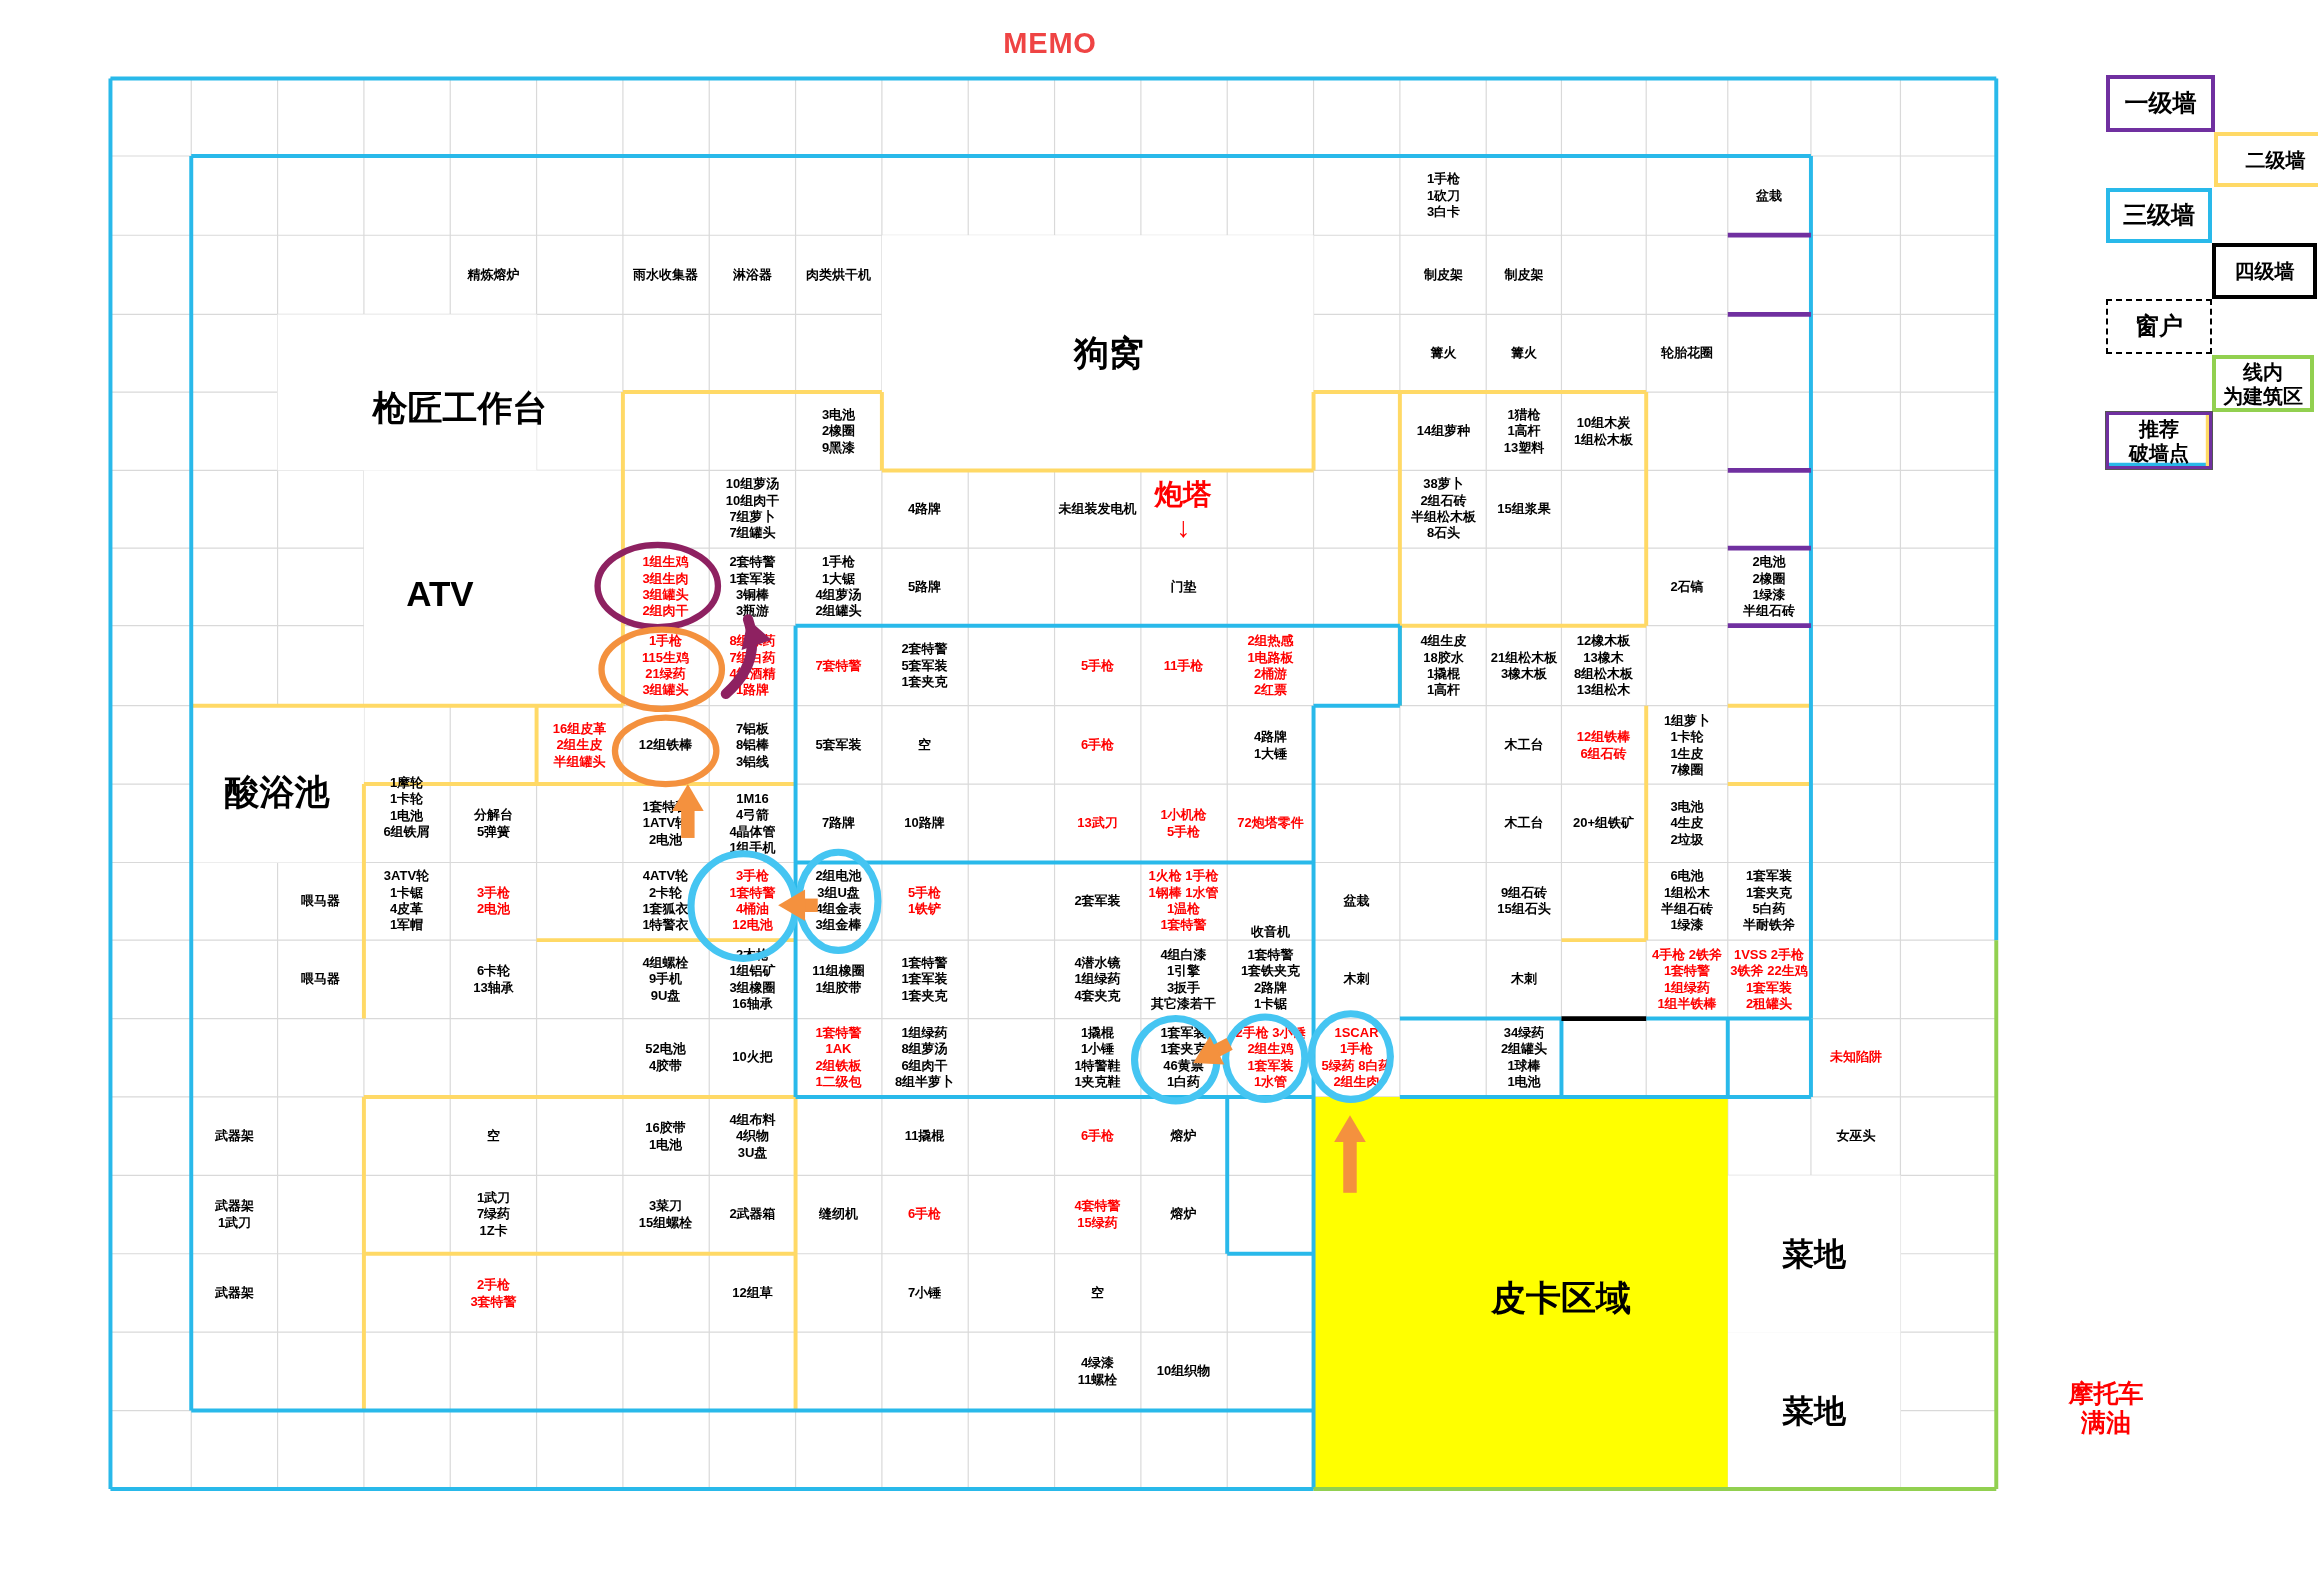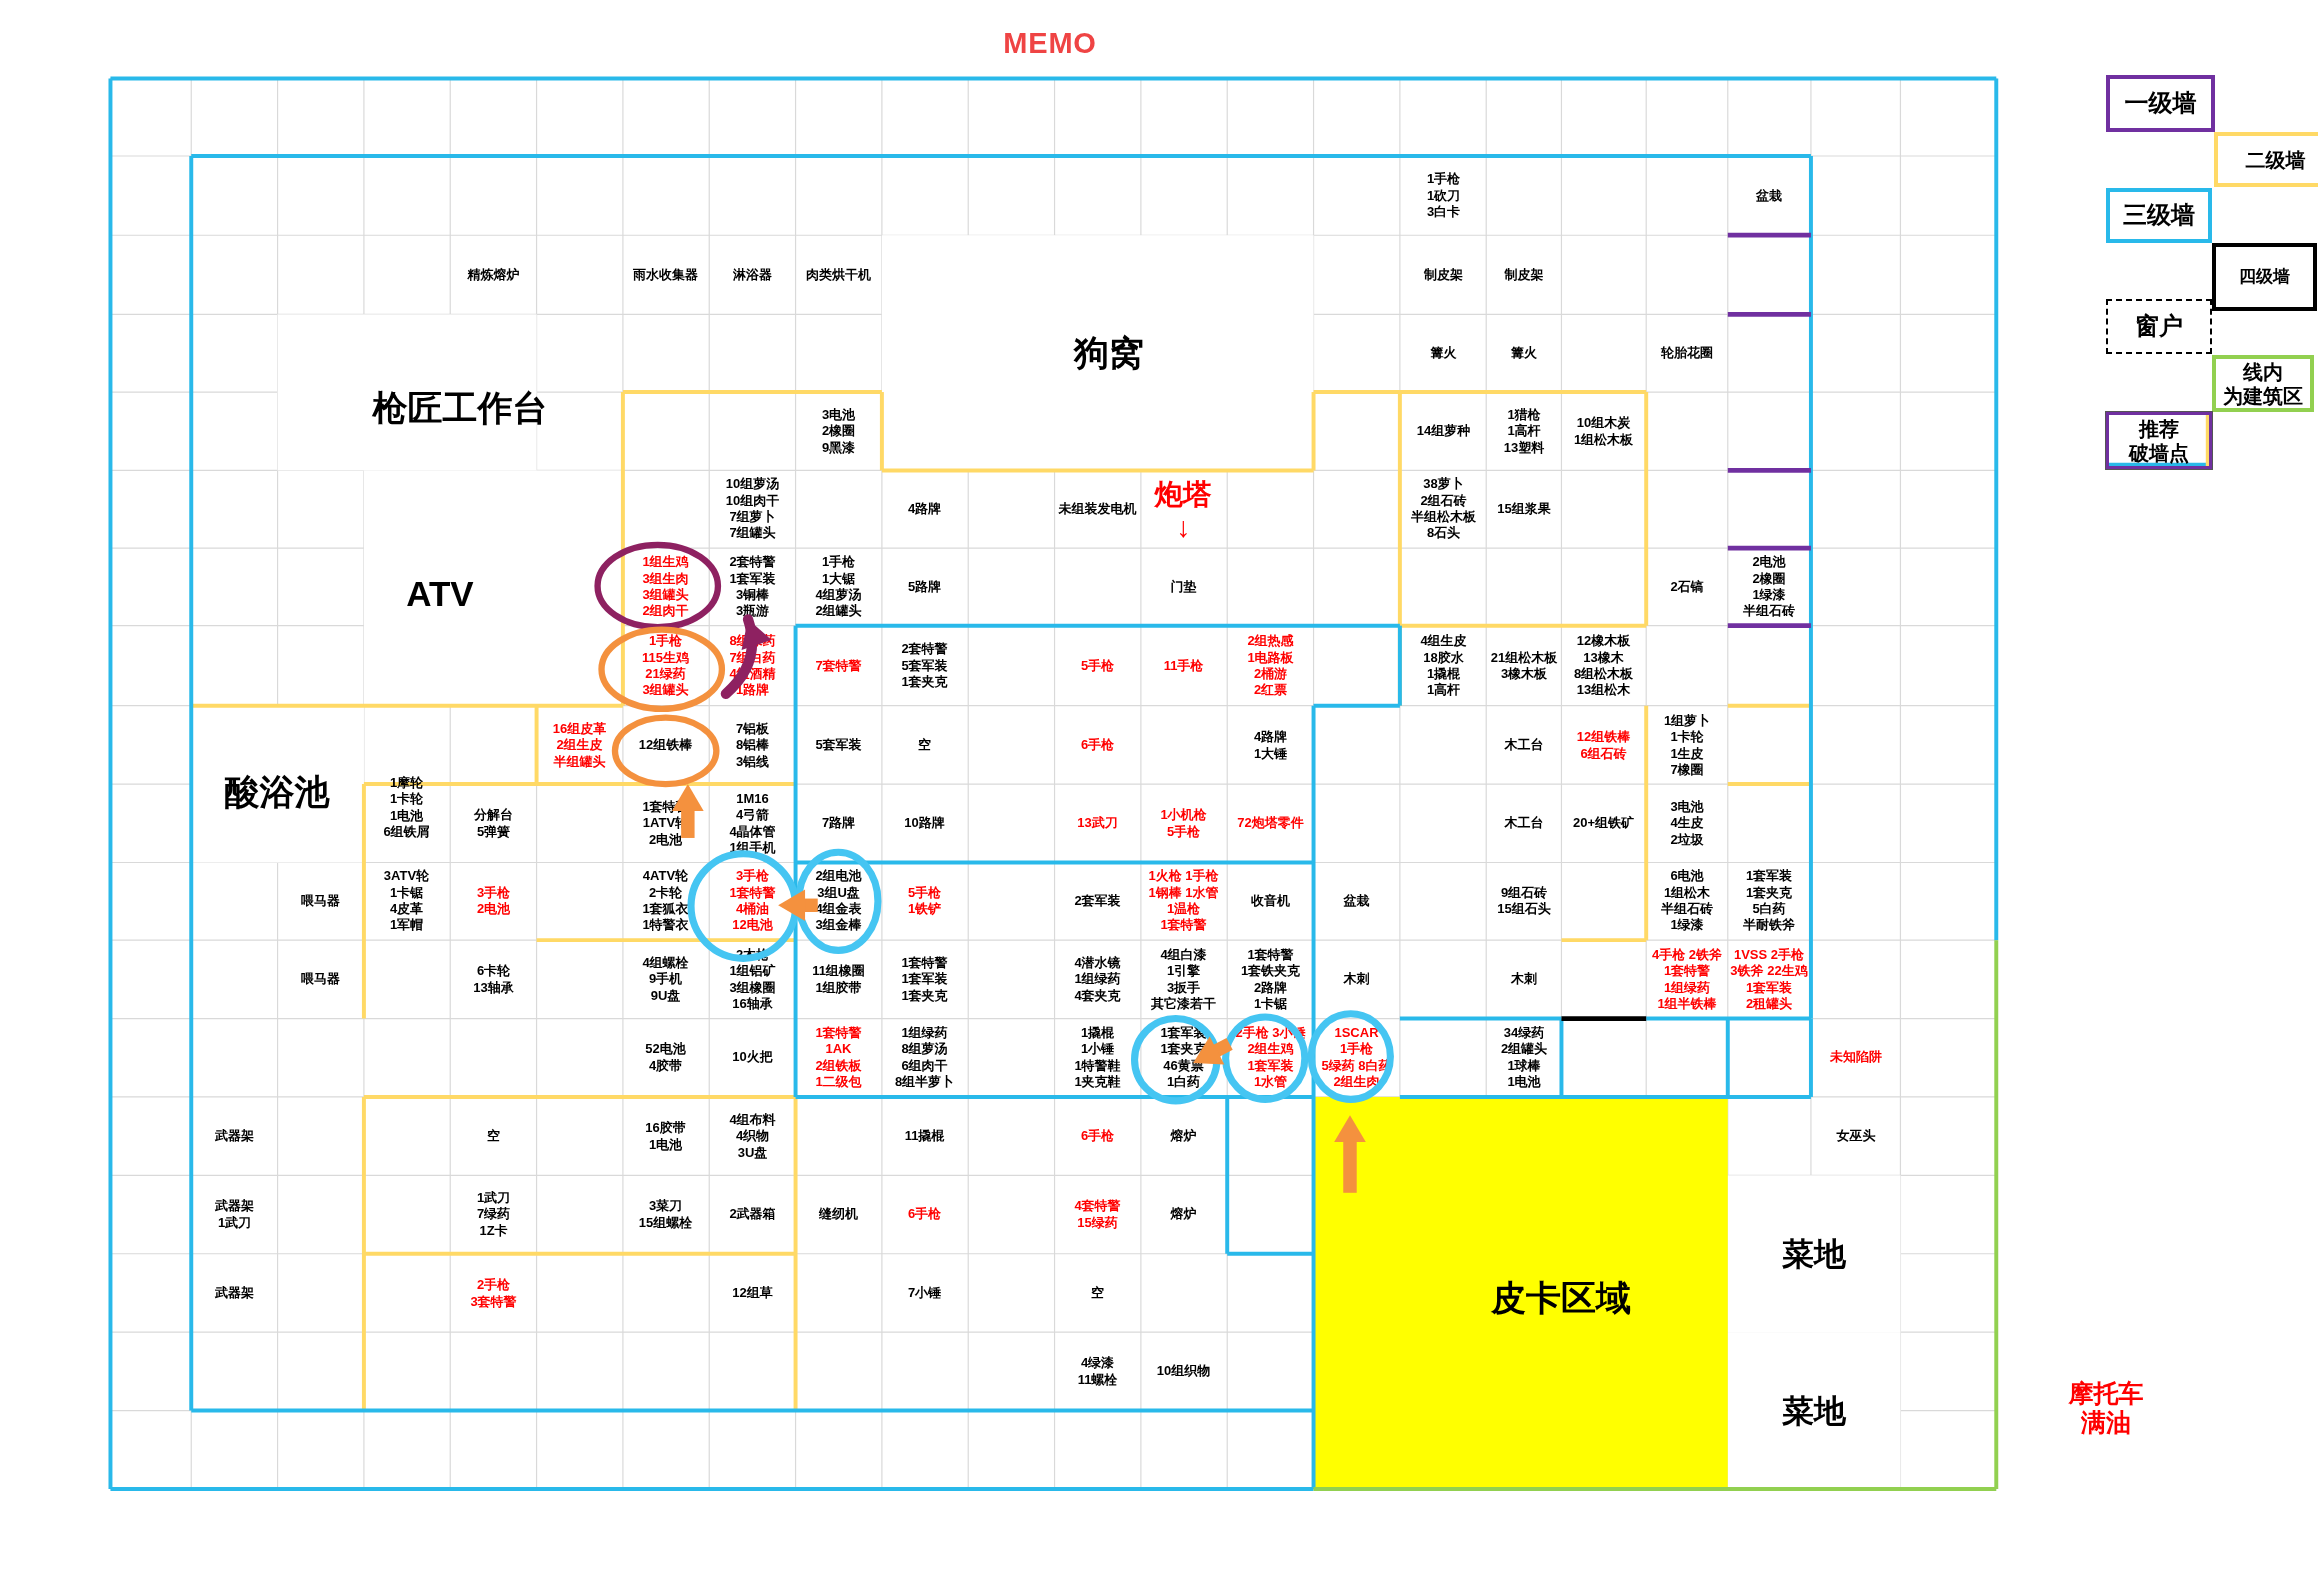--- a/index.html
+++ b/index.html
@@ -277,21 +277,21 @@
 3组U盘
 4组金表
 3组金棒</div>
       <div class="cell red" style="left: 882px; top: 863px; width: 85px; height: 76px;">5手枪
 1铁铲</div>
       <div class="cell" style="left: 1055px; top: 863px; width: 85px; height: 76px;">2套军装</div>
       <div class="cell red" style="left: 1141px; top: 863px; width: 85px; height: 76px;">1火枪 1手枪
 1钢棒 1水管
 1温枪
 1套特警</div>
-      <div class="cell" style="left: 1228px; top: 863px; width: 85px; height: 76px;">收音机</div>
+      <div class="cell" style="left: 1228px; top: 894px; width: 85px; height: 76px;">收音机</div>
       <div class="cell" style="left: 1314px; top: 863px; width: 85px; height: 76px;">盆栽</div>
       <div class="cell" style="left: 1487px; top: 863px; width: 74px; height: 76px;">9组石砖
 15组石头</div>
       <div class="cell" style="left: 1647px; top: 863px; width: 80px; height: 76px;">6电池
 1组松木
 半组石砖
 1绿漆</div>
       <div class="cell" style="left: 1728px; top: 863px; width: 82px; height: 76px;">1套军装
 1套夹克
 5白药
@@ -408,21 +408,21 @@
       <div class="biglabel" style="left: 1561px; top: 1298px; font-size: 35px;">皮卡区域</div>
       <div class="biglabel" style="left: 1814px; top: 1254px; font-size: 32px;">菜地</div>
       <div class="biglabel" style="left: 1814px; top: 1411px; font-size: 32px;">菜地</div>
       <div class="biglabel red" style="left: 2106px; top: 1408px; font-size: 25px;">摩托车
 满油</div>
     </div>
   <div id="legend">
       <div class="legend-item lg-p1" style="left: 2106px; top: 75px; width: 109px; height: 57px; font-size: 24px;">一级墙</div>
       <div class="legend-item lg-p2" style="left: 2214px; top: 132px; width: 123px; height: 55px; font-size: 20px;">二级墙</div>
       <div class="legend-item lg-p3" style="left: 2106px; top: 188px; width: 106px; height: 55px; font-size: 24px;">三级墙</div>
-      <div class="legend-item lg-p4" style="left: 2212px; top: 243px; width: 105px; height: 68px; font-size: 17px;">四级墙</div>
+      <div class="legend-item lg-p4" style="left: 2212px; top: 243px; width: 105px; height: 56px; font-size: 20px;">四级墙</div>
       <div class="legend-item lg-win" style="left: 2106px; top: 299px; width: 106px; height: 55px; font-size: 24px;">窗户</div>
       <div class="legend-item lg-zone" style="left: 2212px; top: 355px; width: 102px; height: 57px; font-size: 20px;">线内
 为建筑区</div>
       <div class="legend-item lg-break" style="left: 2106px; top: 412px; width: 106px; height: 57px; font-size: 20px;">推荐
 破墙点</div>
     </div>
   <svg id="anno" class="layer" width="2319" height="1569" style="z-index: 6;" viewBox="0 0 2927 1981">
       <ellipse cx="830" cy="740" rx="76" ry="52" fill="none" stroke="#8E2161" stroke-width="8"></ellipse>
       <ellipse cx="835" cy="845" rx="76" ry="50" fill="none" stroke="#F4913E" stroke-width="8"></ellipse>
       <ellipse cx="840" cy="948" rx="64" ry="42" fill="none" stroke="#F4913E" stroke-width="8"></ellipse>

